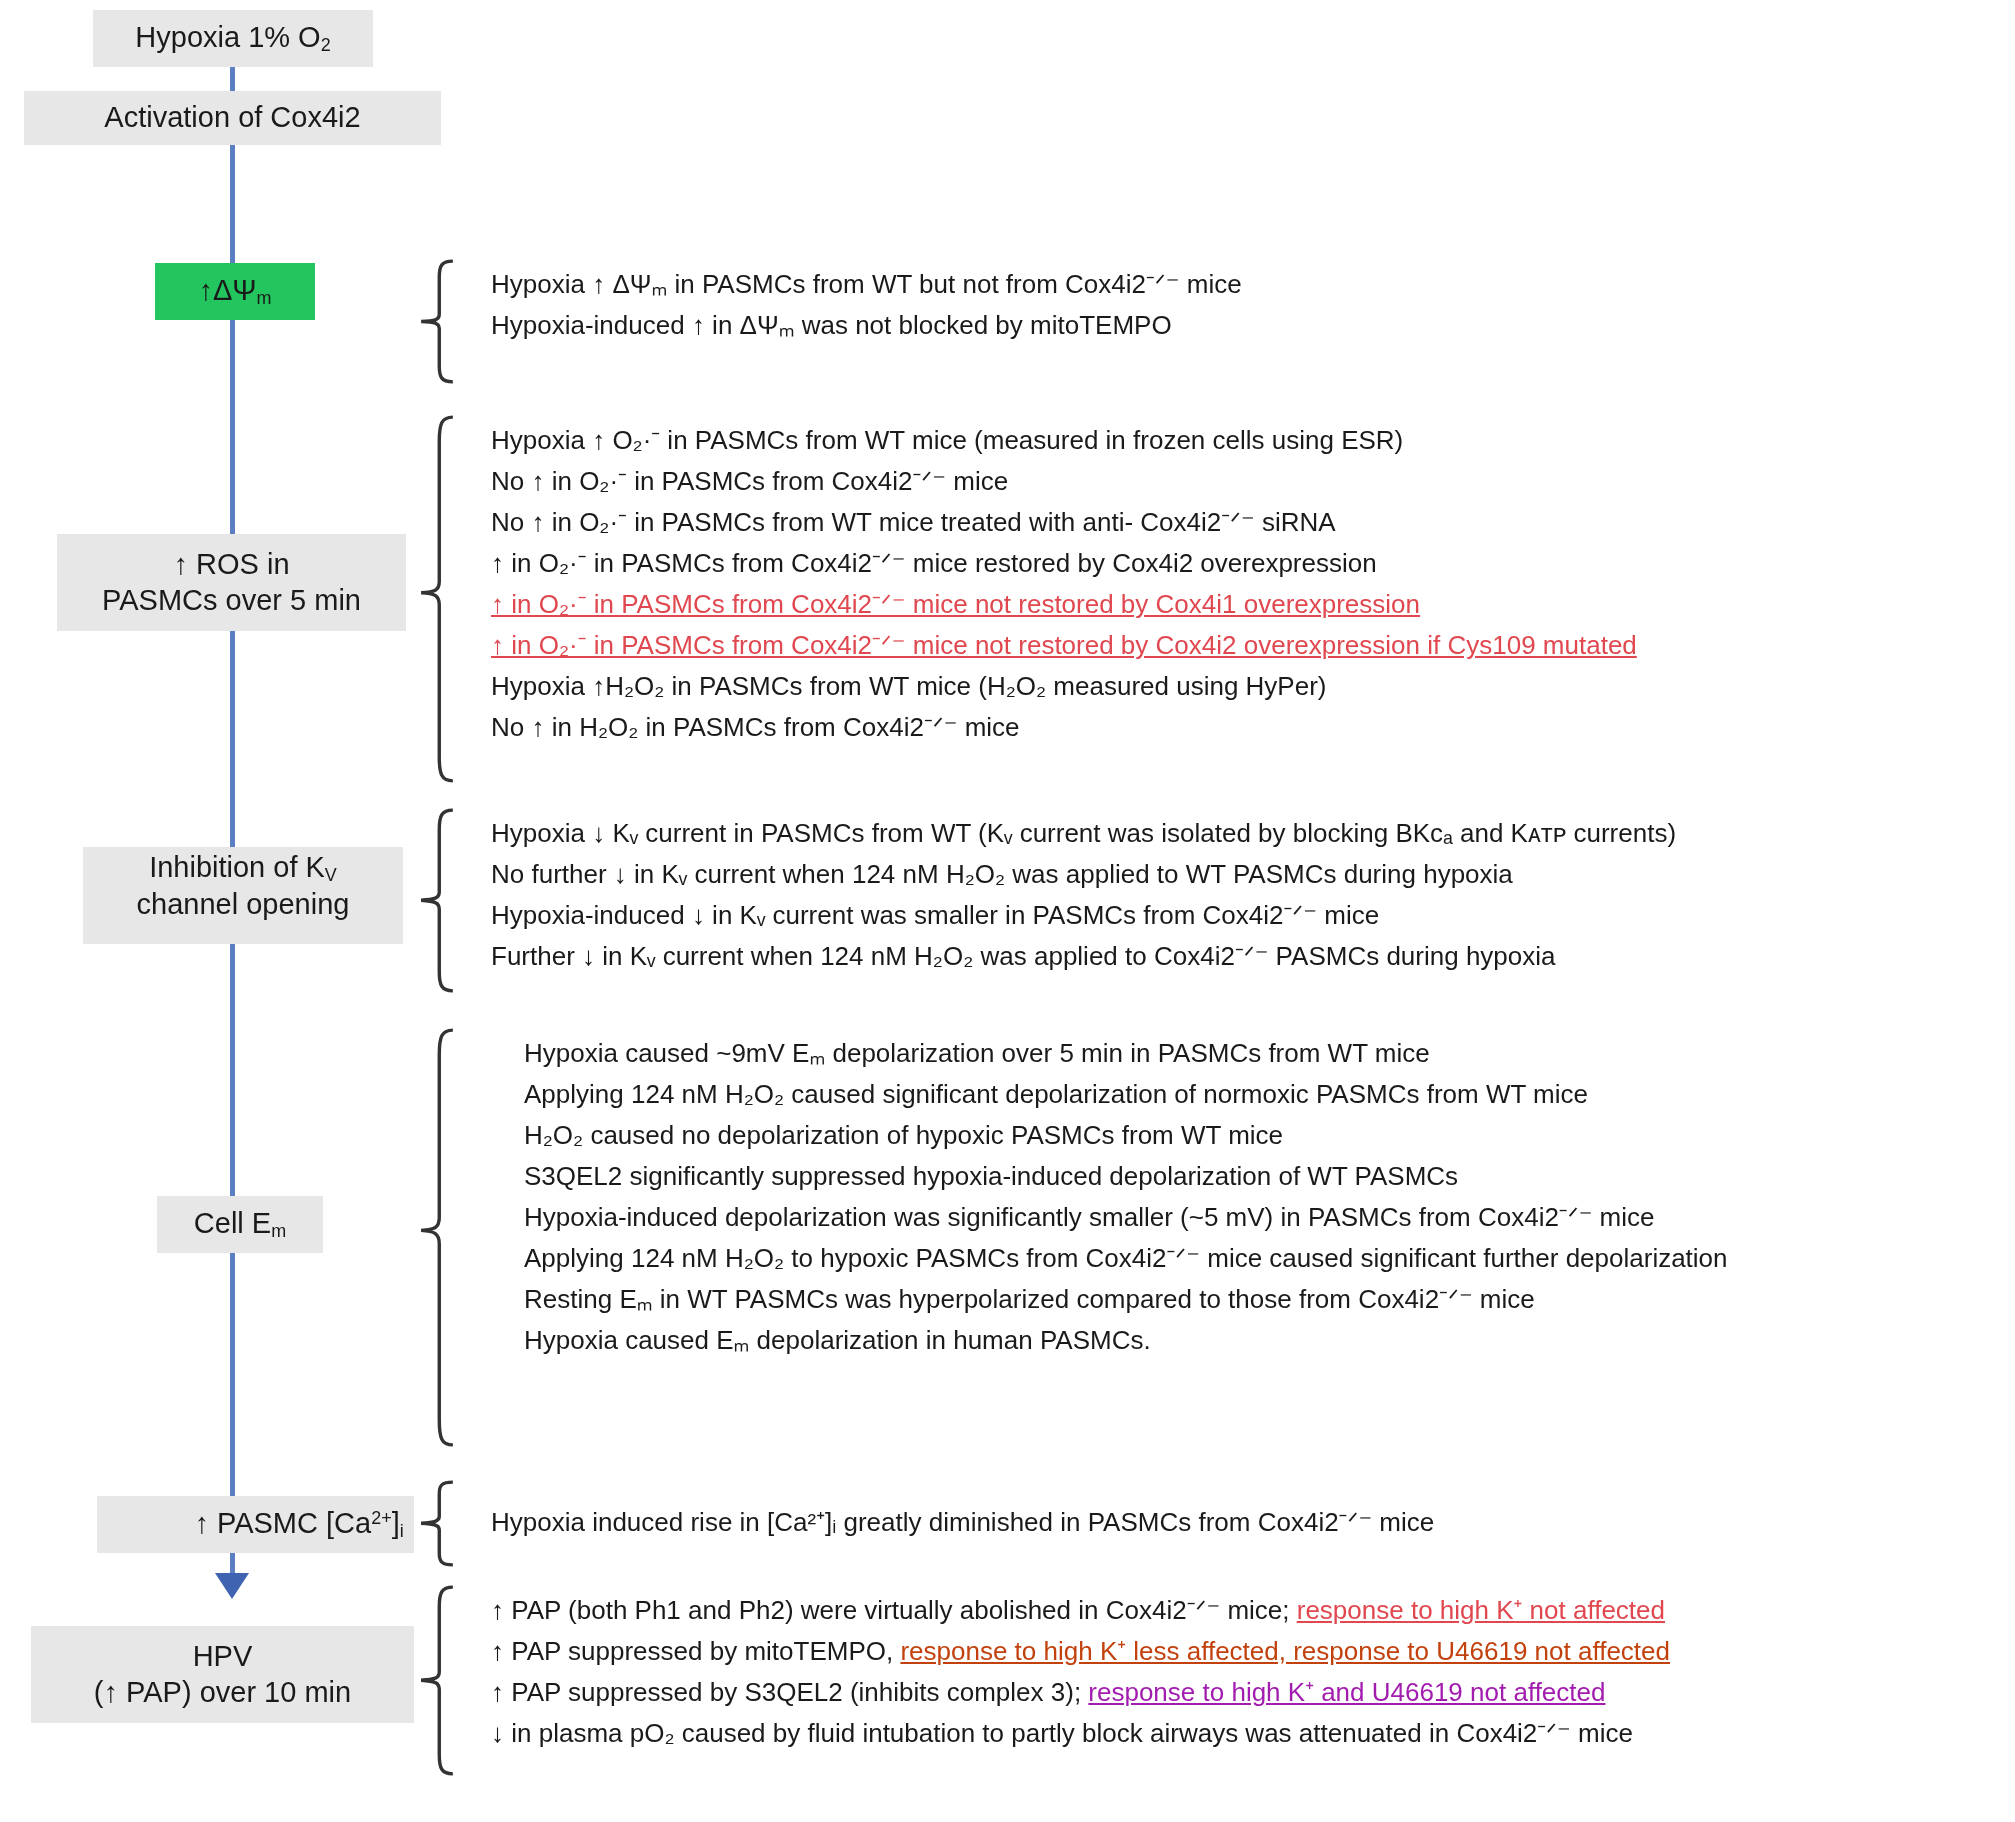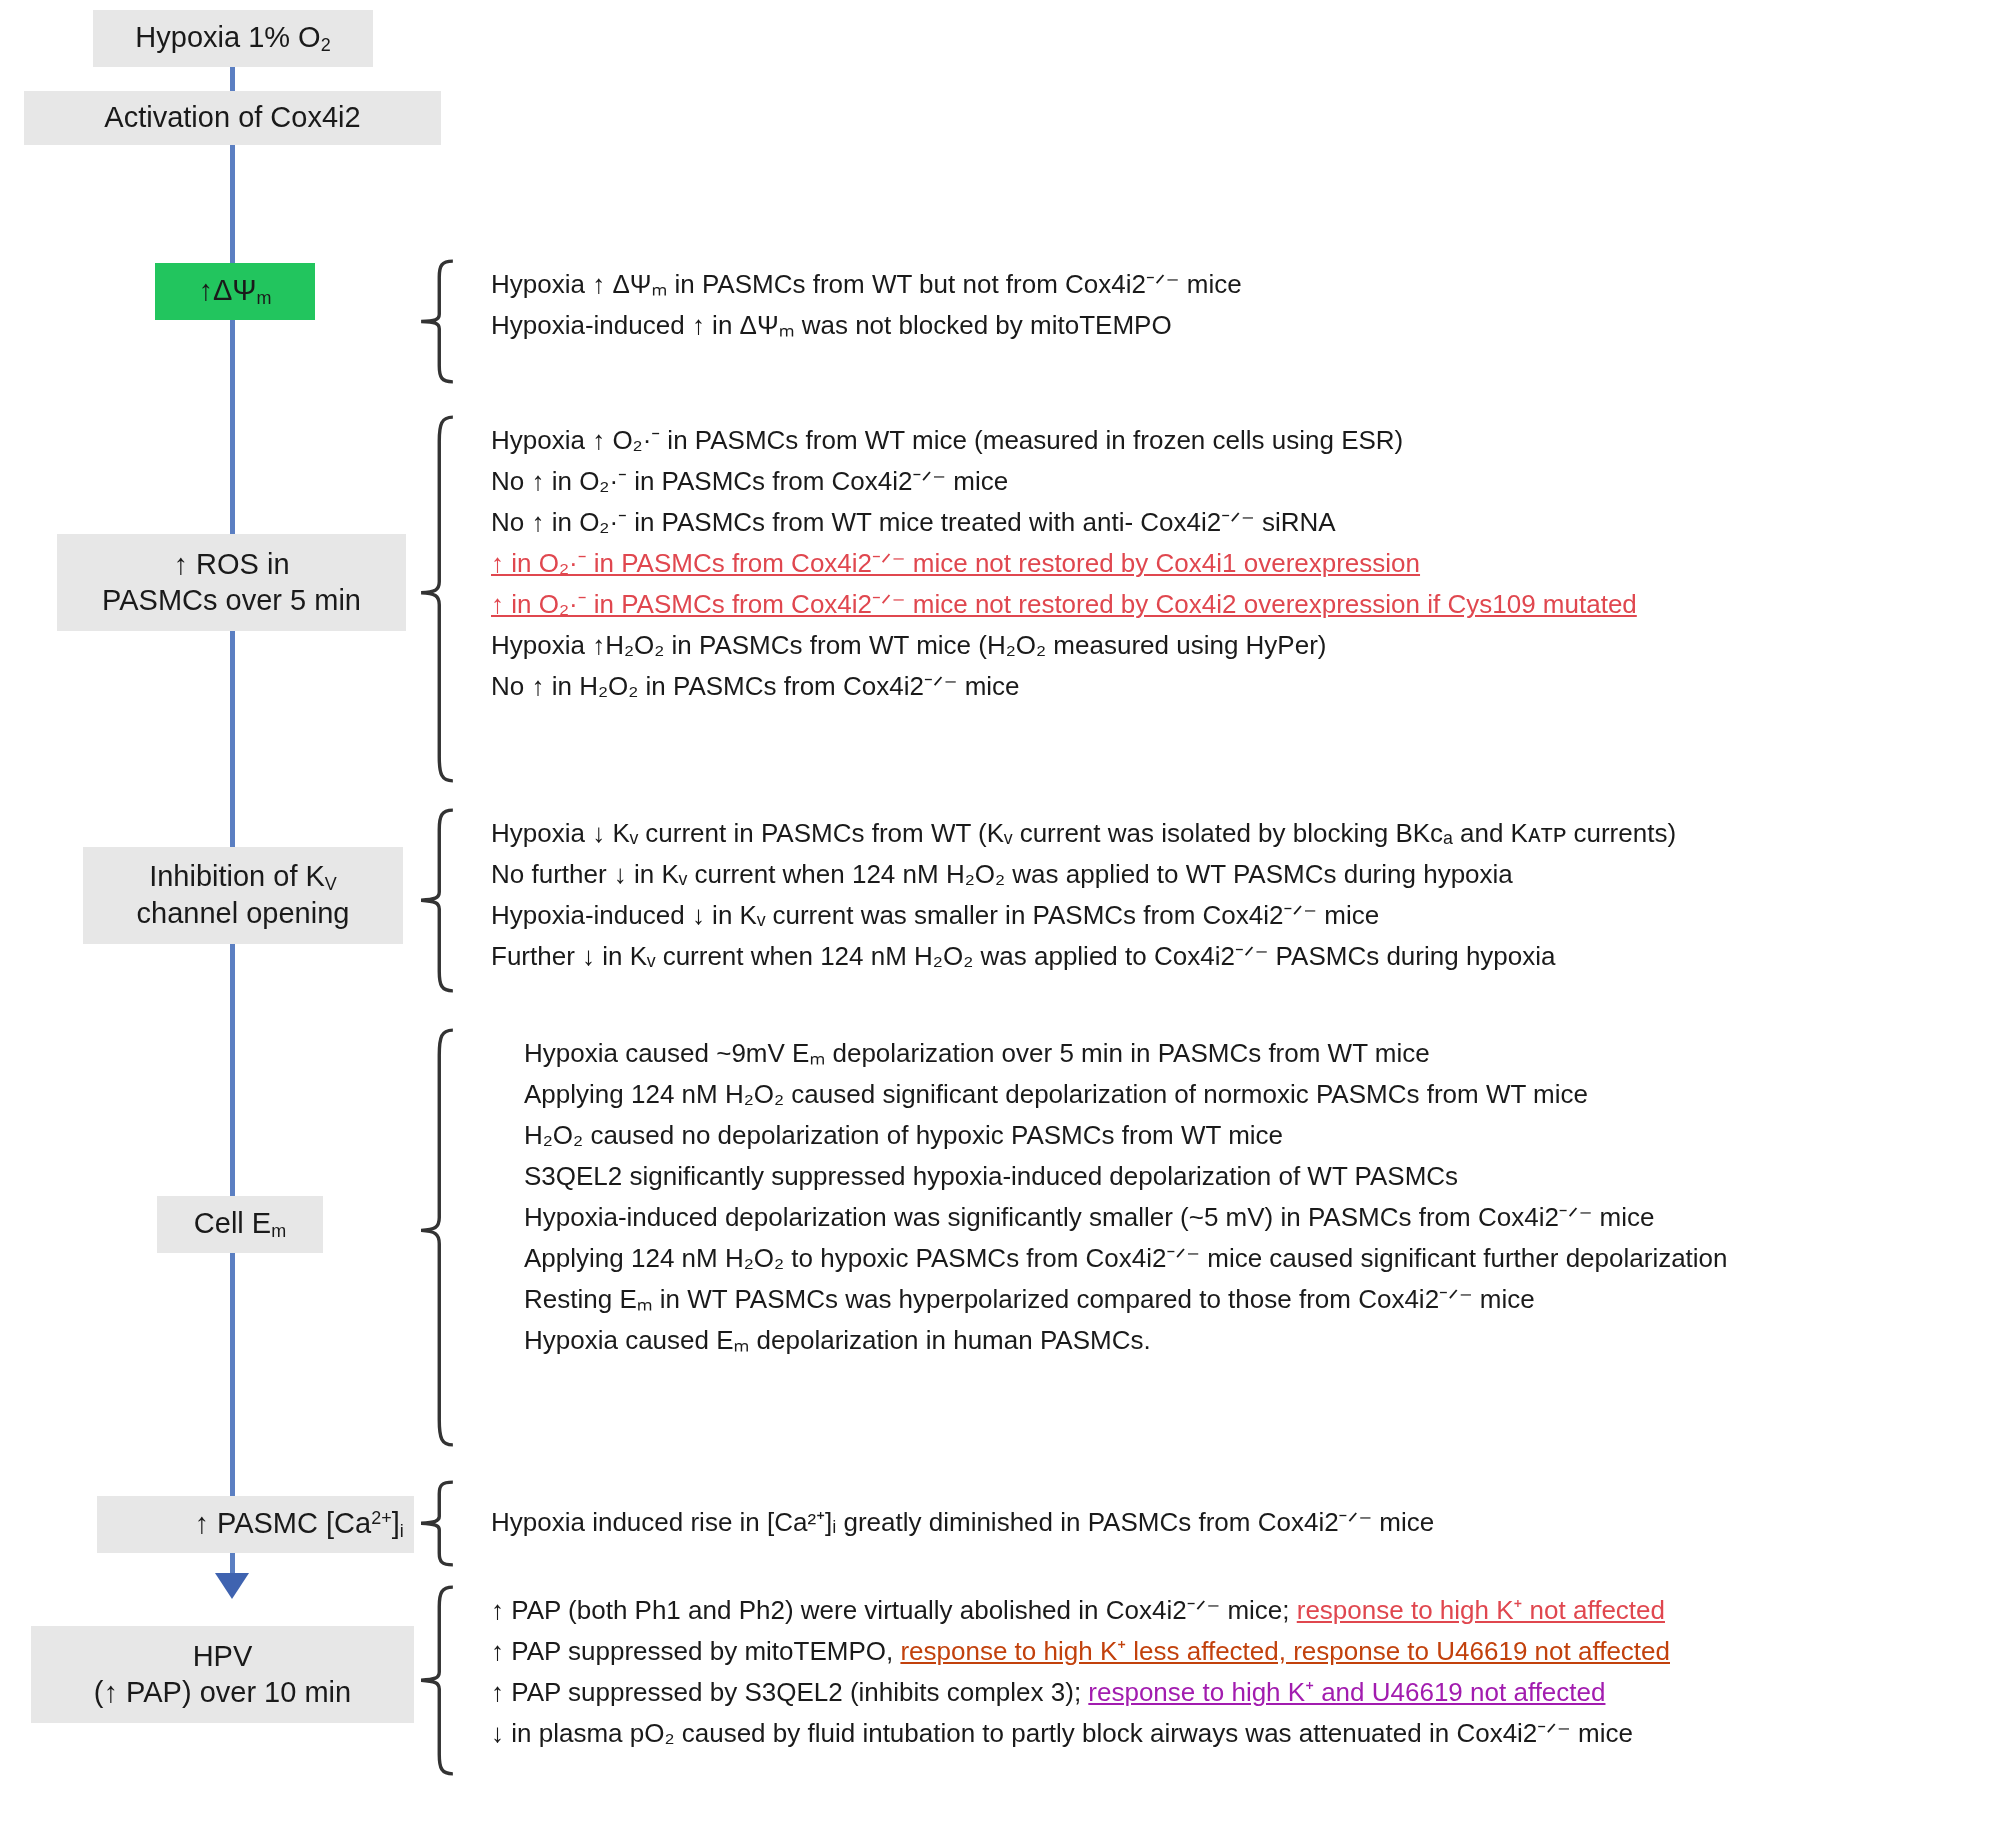--- a/index.html
+++ b/index.html
@@ -105,21 +105,21 @@
 
   <div class="stage" style="left: 155px; top: 263px; width: 160px; height: 57px; background: #22c55e;">
     <span>↑ΔΨ<sub>m</sub></span>
   </div>
 
   <div class="stage" style="left: 57px; top: 534px; width: 349px; height: 97px; flex-direction: column; justify-content: center; background: rgb(231, 231, 231);">
     <span>↑ ROS in</span>
     <span>PASMCs over 5 min</span>
   </div>
 
-  <div class="stage" style="left: 83px; top: 847px; width: 320px; height: 97px; flex-direction: column; justify-content: center; background: rgb(231, 231, 231);">
+  <div class="stage" style="left: 83px; top: 847px; width: 320px; height: 97px; flex-direction: column; justify-content: flex-start; background: rgb(231, 231, 231);">
     <span>Inhibition of K<sub>V</sub></span>
     <span>channel opening</span>
   </div>
 
   <div class="stage" style="left: 157px; top: 1196px; width: 166px; height: 57px; background: rgb(231, 231, 231);">
     <span>Cell E<sub>m</sub></span>
   </div>
 
   <div class="stage" style="left: 97px; top: 1496px; width: 317px; height: 57px; background: rgb(231, 231, 231); justify-content: flex-end;">
     <span>↑ PASMC [Ca<sup>2+</sup>]<sub>i</sub></span>
@@ -168,20 +168,21 @@
 
   <div class="notes" style="left:491px; top:271px;">
       <span class="line"><span>Hypoxia ↑ ΔΨₘ in PASMCs from WT but not from Cox4i2⁻ᐟ⁻ mice</span></span>
       <span class="line"><span>Hypoxia-induced ↑ in ΔΨₘ was not blocked by mitoTEMPO</span></span>
     </div>
 
   <div class="notes" style="left:491px; top:427px;">
       <span class="line"><span>Hypoxia ↑ O₂·⁻ in PASMCs from WT mice (measured in frozen cells using ESR)</span></span>
       <span class="line"><span>No ↑ in O₂·⁻ in PASMCs from Cox4i2⁻ᐟ⁻ mice</span></span>
       <span class="line"><span>No ↑ in O₂·⁻ in PASMCs from WT mice treated with anti- Cox4i2⁻ᐟ⁻ siRNA</span></span>
+      <span class="line"><span>↑ in O₂·⁻ in PASMCs from Cox4i2⁻ᐟ⁻ mice restored by Cox4i2 overexpression</span></span>
       <span class="line"><span class="red" style="color: rgb(224, 71, 79);">↑ in O₂·⁻ in PASMCs from Cox4i2⁻ᐟ⁻ mice not restored by Cox4i1 overexpression</span></span>
       <span class="line"><span class="red" style="color: rgb(224, 71, 79);">↑ in O₂·⁻ in PASMCs from Cox4i2⁻ᐟ⁻ mice not restored by Cox4i2 overexpression if Cys109 mutated</span></span>
       <span class="line"><span>Hypoxia ↑H₂O₂ in PASMCs from WT mice (H₂O₂ measured using HyPer)</span></span>
       <span class="line"><span>No ↑ in H₂O₂ in PASMCs from Cox4i2⁻ᐟ⁻ mice</span></span>
     </div>
 
   <div class="notes" style="left:491px; top:820px;">
       <span class="line"><span>Hypoxia ↓ Kᵥ current in PASMCs from WT (Kᵥ current was isolated by blocking BKᴄₐ and Kᴀᴛᴘ currents)</span></span>
       <span class="line"><span>No further ↓ in Kᵥ current when 124 nM H₂O₂ was applied to WT PASMCs during hypoxia</span></span>
       <span class="line"><span>Hypoxia-induced ↓ in Kᵥ current was smaller in PASMCs from Cox4i2⁻ᐟ⁻ mice</span></span>

